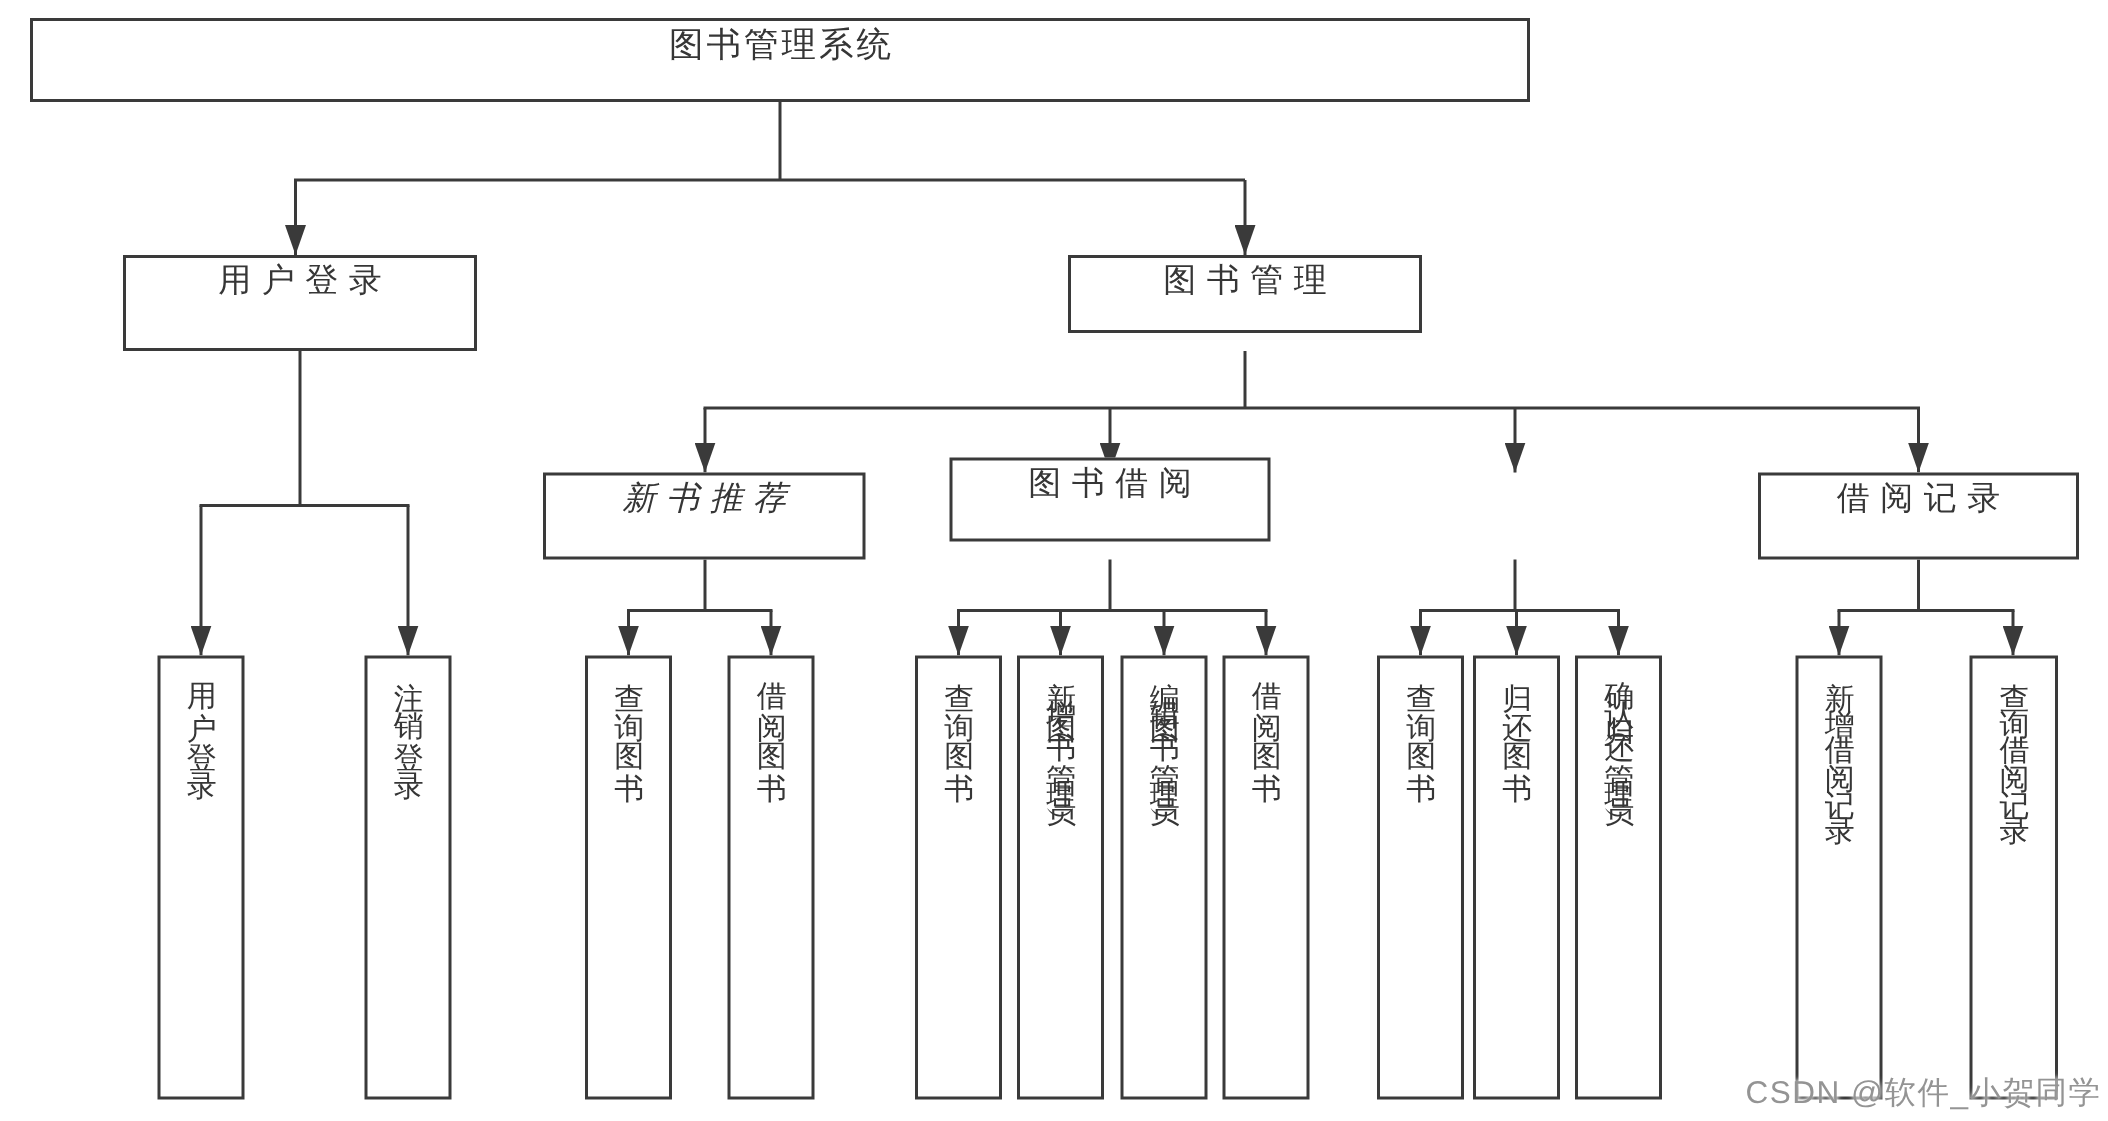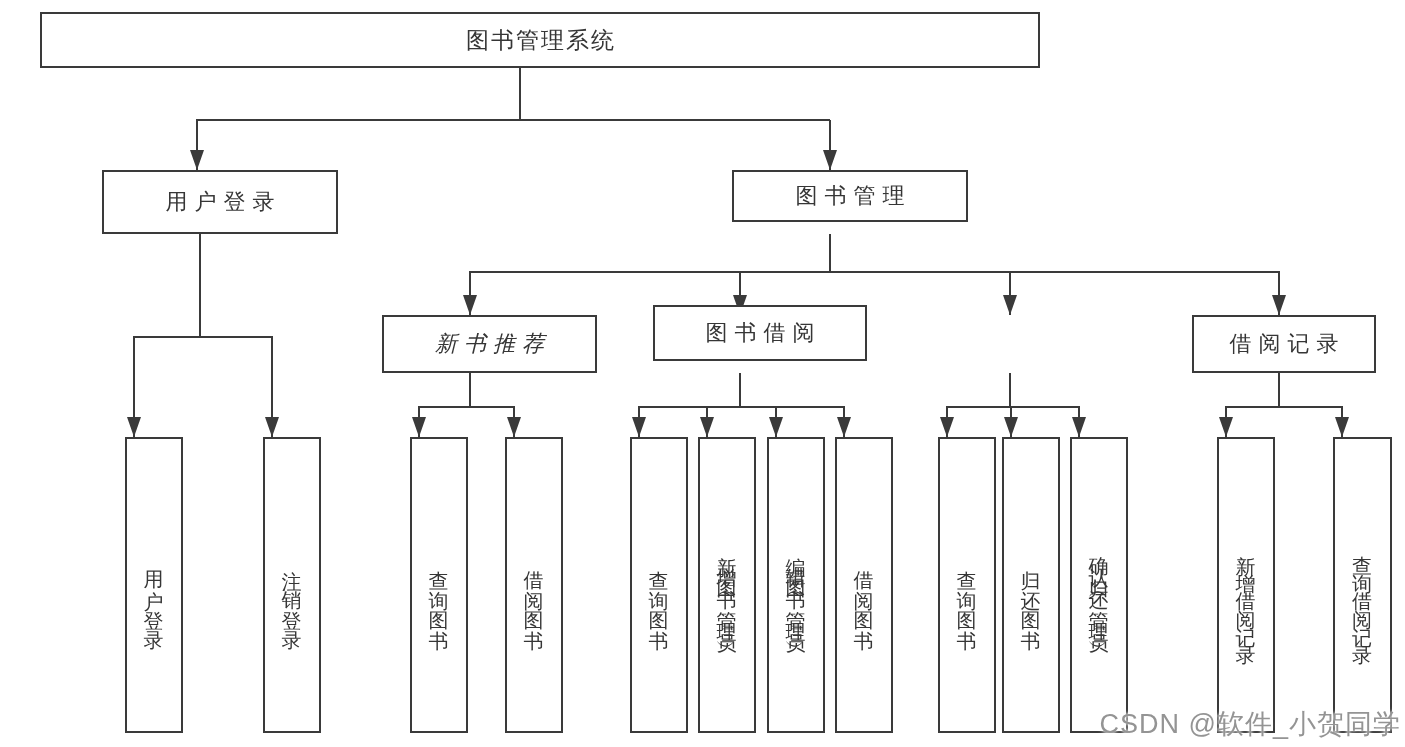--- a/index.html
+++ b/index.html
@@ -16,45 +16,43 @@
     left: 0; top: 0;
     pointer-events: none;
   }
   .node {
     position: absolute;
     box-sizing: border-box;
     background: #ffffff;
     border: 2px solid #3a3a3a;
     color: #363636;
     display: flex;
-    align-items: center;
     justify-content: center;
     z-index: 2;
-    margin-left: 20px;
   }
   .root-node { font-size: 23px; }
   .root-node .hlbl { letter-spacing: 2px; margin-right: -2px; }
   .l2-node, .l3-node { font-size: 22px; }
   .hlbl { letter-spacing: 7px; margin-right: -7px; white-space: nowrap; }
   .vlbl {
     writing-mode: vertical-rl;
     text-orientation: mixed;
     font-size: 20px;
     line-height: 1;
     letter-spacing: 20px;
     margin-bottom: -20px;
     white-space: nowrap;
   }
   .vlbl.len6 { letter-spacing: 18px; margin-bottom: -18px; }
   .vlbl.long { letter-spacing: 11px; margin-bottom: -11px; }
   .watermark {
     position: absolute;
     right: 4px;
     bottom: 5px;
-    font-size: 27px;
+    font-size: 21px;
     color: #949494;
     letter-spacing: 1px;
     z-index: 5;
     text-shadow: 0 0 3px #ffffff, 0 0 5px #ffffff;
   }
 </style>
 </head>
 <body>
 
 <div class="canvas">
@@ -119,21 +117,21 @@
   <div class="node l2-node" style="left:712px; top:170px; width:236px; height:52px;">
     <span class="hlbl">图书管理</span>
   </div>
 
   <div class="node l3-node" style="left:362px; top:315px; width:215px; height:58px;font-style:italic;">
     <span class="hlbl">新书推荐</span>
   </div>
   <div class="node l3-node" style="left:633px; top:305px; width:214px; height:56px;">
     <span class="hlbl">图书借阅</span>
   </div>
-  <div class="node l3-node" style="left:1172px; top:315px; width:184px; height:58px;">
+  <div class="node l3-node" style="left:1172px; top:315px; width:214px; height:58px;">
     <span class="hlbl">借阅记录</span>
   </div>
 
   <div class="node leaf" style="left:105px; top:437px; width:58px; height:296px;">
     <span class="vlbl">用户登录</span>
   </div>
   <div class="node leaf" style="left:243px; top:437px; width:58px; height:296px;">
     <span class="vlbl">注销登录</span>
   </div>
 

